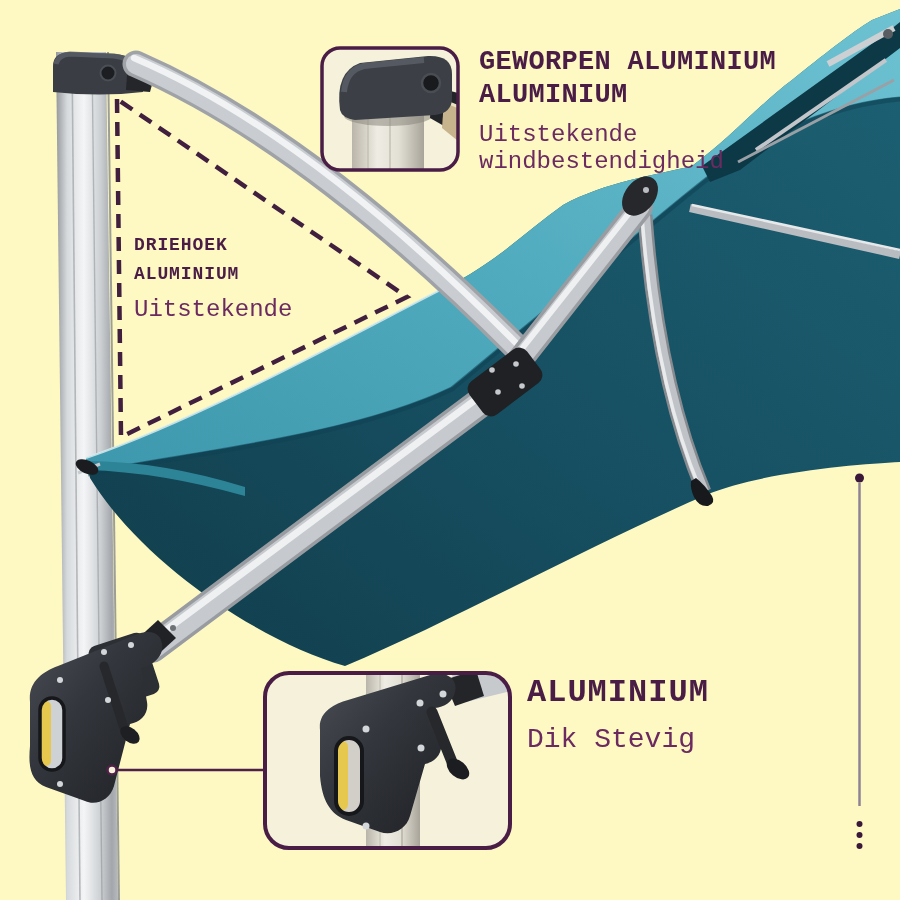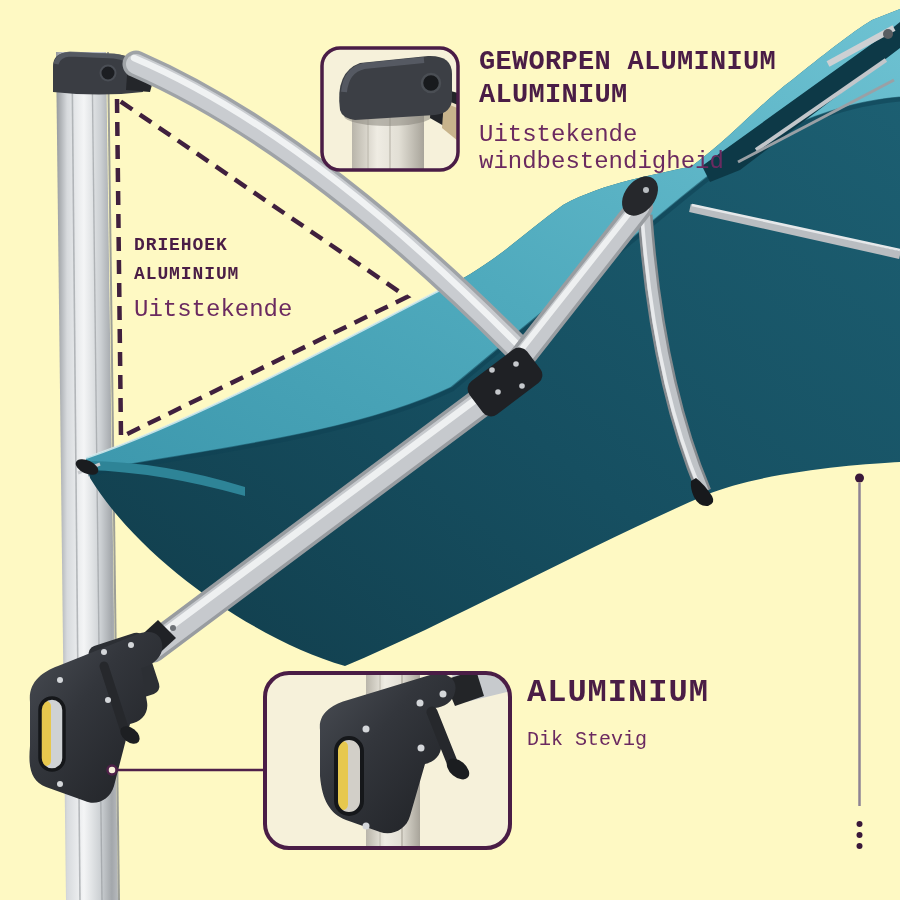--- a/index.html
+++ b/index.html
@@ -19,21 +19,21 @@
   }
   .anno .sub{
     color:#6b2a60;
     font-weight:400;
   }
   #anno-cast .title{font-size:27px;line-height:33px;letter-spacing:.3px;}
   #anno-cast .sub{font-size:24px;line-height:27px;margin-top:9px;}
   #anno-triangle .title{font-size:18px;line-height:29px;letter-spacing:.9px;}
   #anno-triangle .sub{font-size:24px;line-height:26px;margin-top:8px;}
   #anno-rocker .title{font-size:32px;line-height:42px;letter-spacing:1px;}
-  #anno-rocker .sub{font-size:20px;line-height:30px;margin-top:11px;}
+  #anno-rocker .sub{font-size:28px;line-height:30px;margin-top:11px;}
 </style>
 </head>
 <body>
 
 <div id="stage">
 
 <svg id="art" width="900" height="900" viewBox="0 0 900 900" xmlns="http://www.w3.org/2000/svg">
   <defs>
     <linearGradient id="gPole" x1="0" y1="0" x2="1" y2="0">
       <stop offset="0" stop-color="#94989c"></stop>

